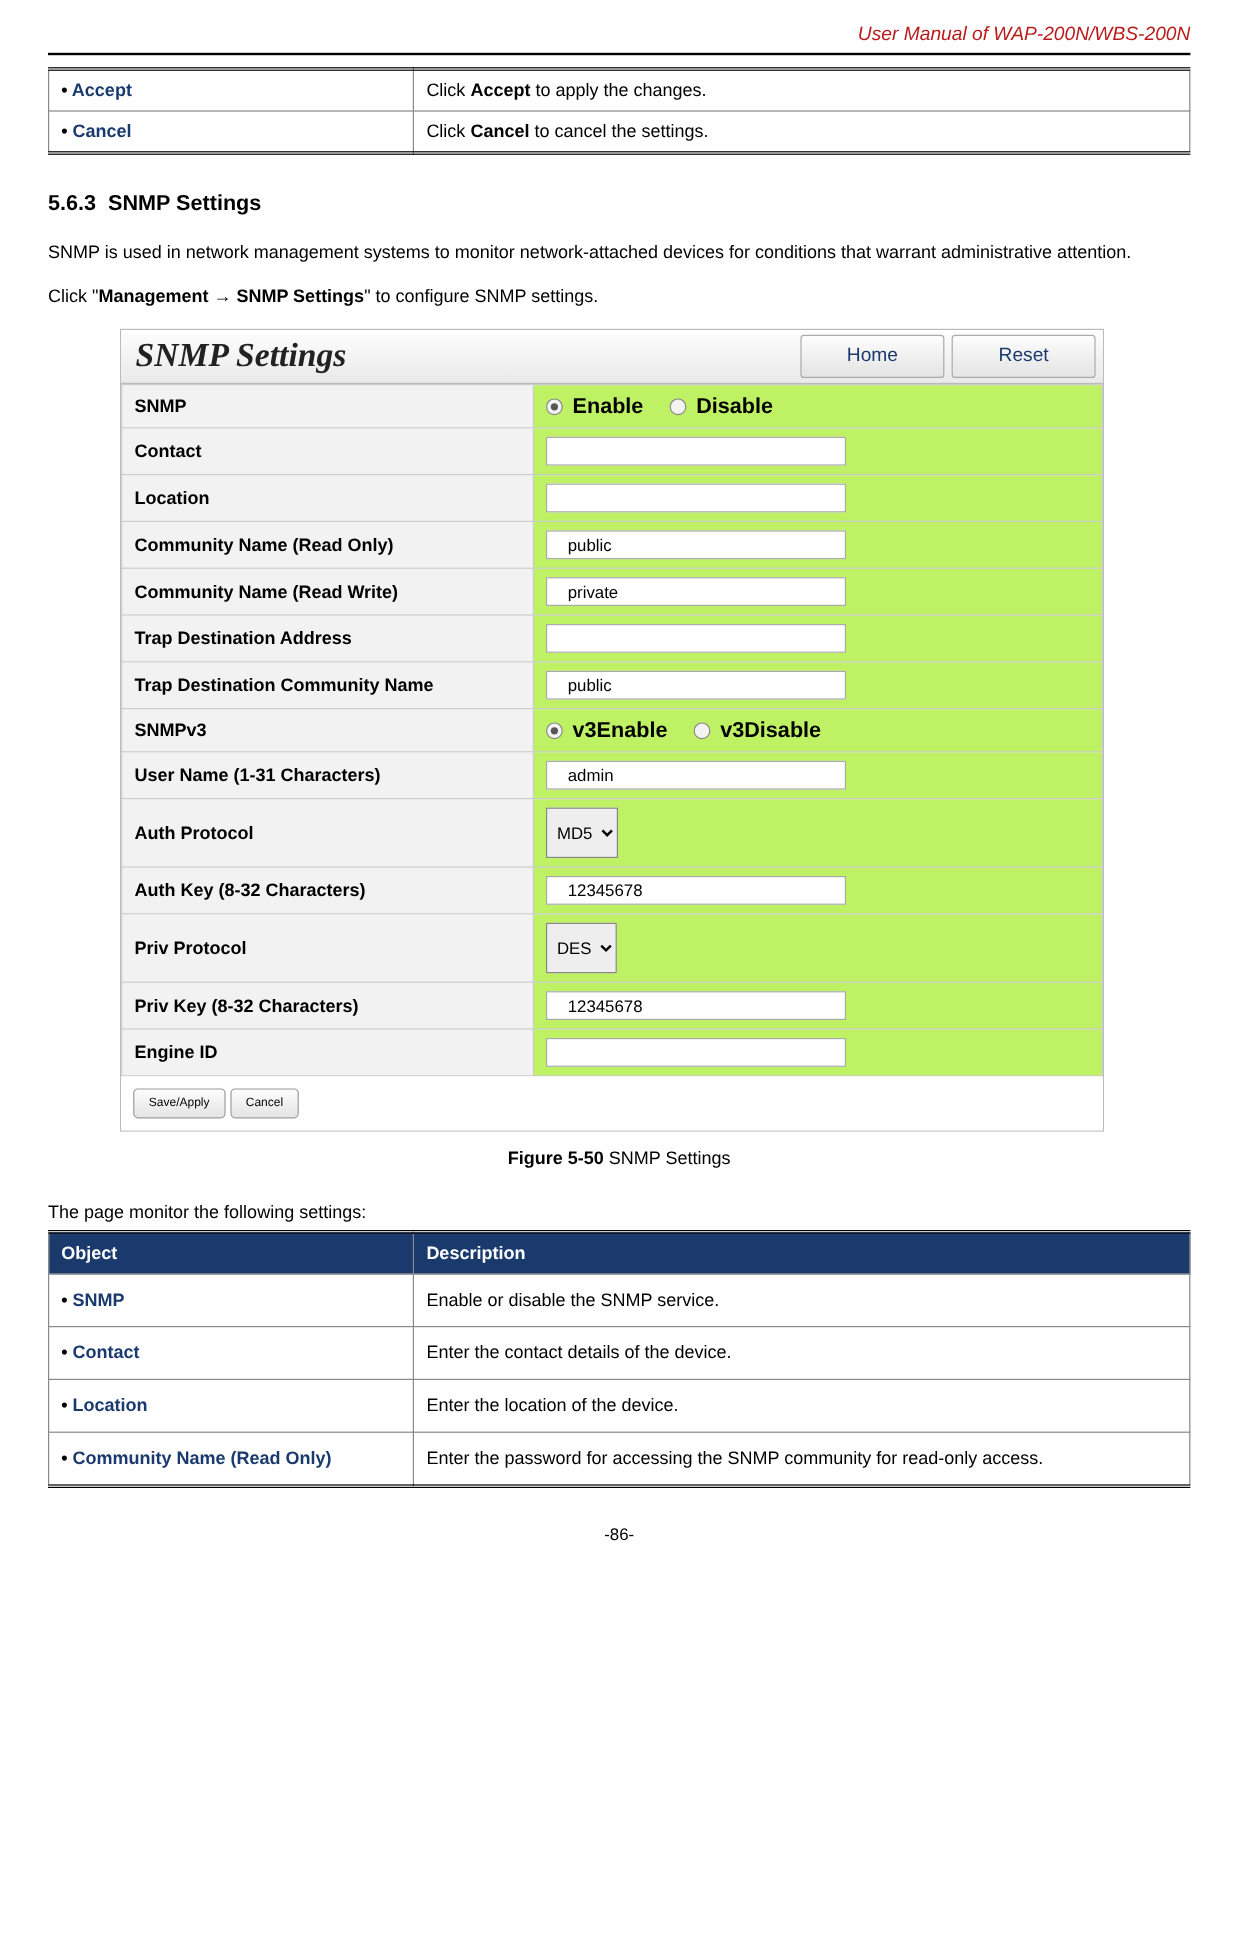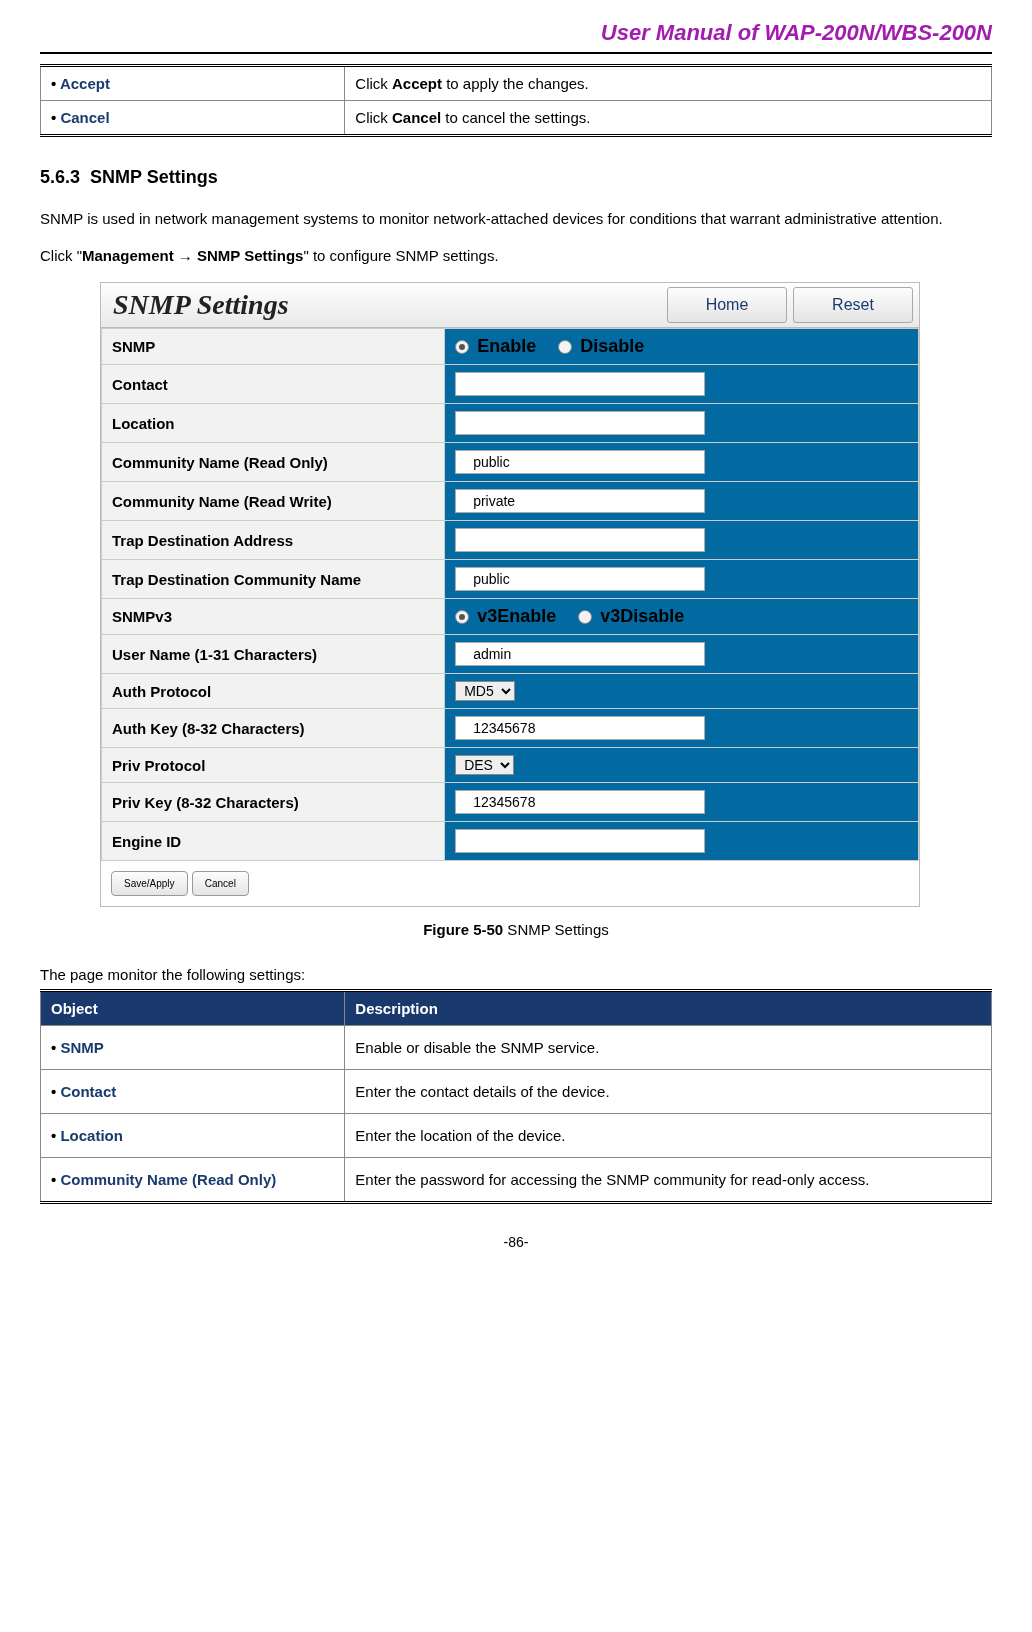--- a/index.html
+++ b/index.html
@@ -8,23 +8,23 @@
     font-size: 15px;
     color: #000;
     background: #fff;
     width: 1032px;
     margin: 0 auto;
     padding: 20px 40px;
   }
   .header-title {
     text-align: right;
     font-style: italic;
-    font-weight: bold;
-    color: #a21caf;
-    font-size: 22px;
+    font-weight: normal;
+    color: #b91c1c;
+    font-size: 16px;
     padding-bottom: 6px;
     border-bottom: 2px solid #000;
     margin-bottom: 10px;
   }
   .top-table {
     width: 100%;
     border-collapse: collapse;
     border-top: 3px double #000;
     border-bottom: 3px double #000;
     margin-bottom: 30px;
@@ -81,35 +81,35 @@
     margin: 4px 6px 4px 0;
   }
   .form-table {
     width: 100%;
     border-collapse: collapse;
   }
   .form-table td {
     border: 1px solid #ccc;
     padding: 7px 10px;
     font-size: 15px;
-    background: #0369a1;
+    background: #bef264;
   }
   .form-table td:first-child {
     background: #f2f2f2;
     font-weight: bold;
     width: 42%;
   }
   .text-input {
     width: 250px;
     padding: 3px 17px;
     border: 1px solid #aaa;
     font-size: 14px;
   }
   .select-input {
-    padding: 0 4px;
+    padding: 11px 4px;
     border: 1px solid #888;
     background: #eee;
     font-size: 14px;
   }
   .radio-group { display: flex; align-items: center; gap: 6px; font-weight: bold; font-size: 18px;}
   .radio-dot {
     width: 14px; height: 14px; border-radius: 50%;
     border: 1px solid #888; background: #f3f3f3; display: inline-block;
     position: relative;
     margin-right: 2px;

